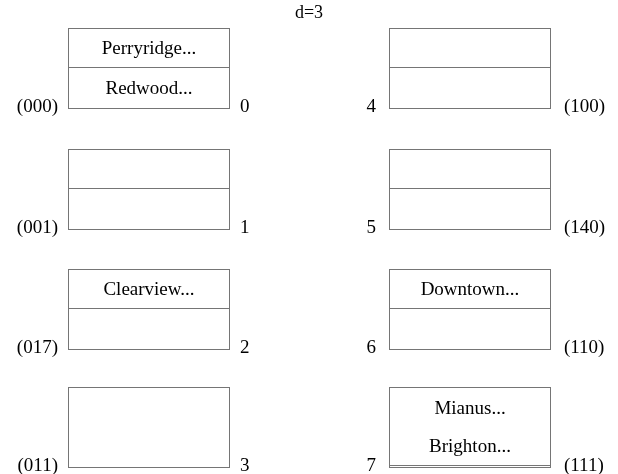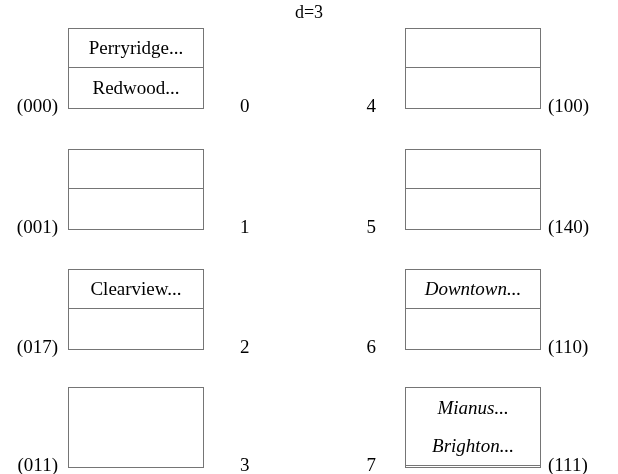--- a/index.html
+++ b/index.html
@@ -25,27 +25,27 @@
   }
   .row {
     position: absolute;
     left: 0;
     width: 618px;
     height: 81px;
   }
   .box {
     position: absolute;
     top: 0;
-    width: 136px;
+    width: 162px;
     height: 81px;
     border: 1.5px solid #757575;
     background: #ffffff;
   }
   .box-left  { left: 68px; }
-  .box-right { left: 405px; font-style: italic; }
+  .box-right { left: 389px; }
   .cell {
     height: 39px;
     display: flex;
     align-items: center;
     justify-content: center;
     font-size: 19px;
     overflow: hidden;
     white-space: nowrap;
   }
   .cell-top { border-bottom: 1.5px solid #757575; }
@@ -54,21 +54,21 @@
     top: calc(50% + 5px);
     transform: translateY(-50%);
     font-size: 19px;
     line-height: 1.1;
     white-space: nowrap;
     margin-top: 32px;
   }
   .bin-left  { left: 0;     width: 58px; text-align: right; }
   .num-left  { left: 240px; }
   .num-right { left: 328px; width: 48px; text-align: right; }
-  .bin-right { left: 548px; }
+  .bin-right { left: 564px; }
 </style>
 </head>
 <body>
 
 <div class="stage">
 
   <div class="title">d=3</div>
 
   <div class="row" style="top:28px">
     <span class="lbl bin-left">(000)</span>

